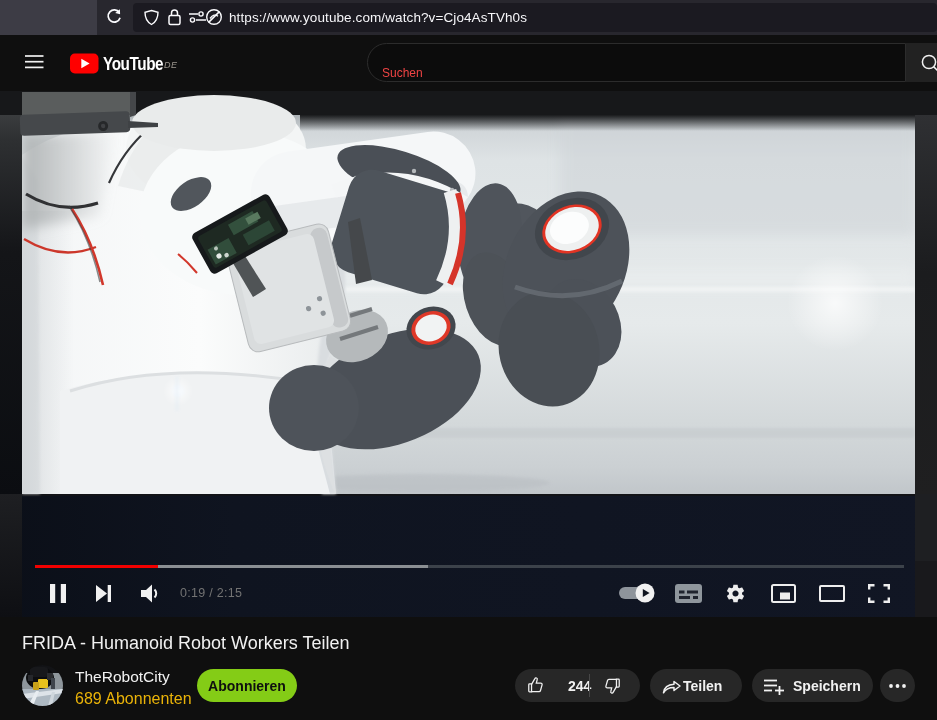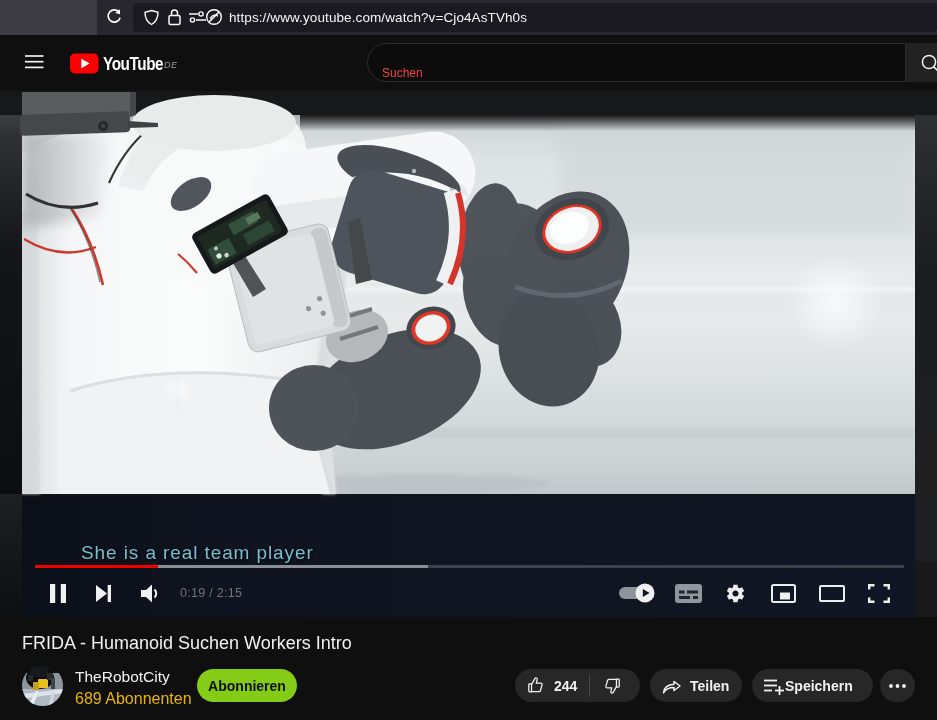--- a/index.html
+++ b/index.html
@@ -268,21 +268,20 @@
     </g>
     <path d="M128 30 L158 32 L158 36 L128 37 Z" fill="#3f4245"></path>
     <linearGradient id="lb" x1="0" y1="0" x2="0" y2="1">
       <stop offset="0" stop-color="#1e1f22"></stop>
         <stop offset="1" stop-color="#0e0f13"></stop>
       </linearGradient>
     <rect x="0" y="403" width="22" height="123" fill="url(#lb)"></rect>
     <rect x="915" y="403" width="22" height="123" fill="#1e1f22"></rect>
     <rect x="915" y="470" width="22" height="56" fill="#19191c"></rect>
   </svg>
-  <div id="caption">She is a real team player</div>
   <div class="pseg" style="left:35px;width:123px;background:#f10000"></div>
   <div class="pseg" style="left:158px;width:270px;background:#8b8f93"></div>
   <div class="pseg" style="left:428px;width:476px;background:#3c424a"></div>
 
   <svg class="abs" style="left:50px;top:493px" width="16" height="19" viewBox="0 0 16 19">
     <rect x="0" y="0" width="5.2" height="19" fill="#f1f1f1"></rect>
       <rect x="10.8" y="0" width="5.2" height="19" fill="#f1f1f1"></rect>
   </svg>
   <svg class="abs" style="left:96px;top:494px" width="15" height="17" viewBox="0 0 15 17">
     <path d="M0 0 L11 8.5 L0 17 Z" fill="#f1f1f1"></path>
@@ -319,21 +318,21 @@
   <svg class="abs" style="left:868px;top:493px" width="22" height="19" viewBox="0 0 22 19">
     <g stroke="#eeeeee" stroke-width="2.4" fill="none">
       <path d="M1.2 5.5 V1.2 H6.5"></path>
         <path d="M15.5 1.2 H20.8 V5.5"></path>
       <path d="M20.8 13.5 V17.8 H15.5"></path>
         <path d="M6.5 17.8 H1.2 V13.5"></path>
     </g>
   </svg>
 </div>
 
-<div id="title">FRIDA - Humanoid Suchen Workers Intro</div>
+<div id="title">FRIDA - Humanoid Robot Workers Teilen</div>
 <svg class="abs" style="left:22px;top:665px" width="41" height="41" viewBox="0 0 41 41">
   <defs>
       <clipPath id="avc">
         <circle cx="20.5" cy="20.5" r="20.5"></circle>
       </clipPath>
     </defs>
   <g clip-path="url(#avc)">
     <rect width="41" height="41" fill="#121316"></rect>
     <rect x="0" y="8" width="41" height="18" fill="#8e969c"></rect>
     <rect x="0" y="24" width="41" height="17" fill="#aeb9c2"></rect>
@@ -351,46 +350,46 @@
 </svg>
 <div id="chname">TheRobotCity</div>
 <div id="chsubs">689 Abonnenten</div>
 <div id="subbtn">Abonnieren</div>
 
 <div class="pill" style="left:515px;width:125px">
   <svg style="margin-left:11px" width="19" height="19" viewBox="0 0 24 24" fill="none" stroke="#f1f1f1" stroke-width="1.6">
     <path d="M7 10 v10 H4.5 a1 1 0 0 1 -1-1 v-8 a1 1 0 0 1 1-1 Z"></path>
     <path d="M7 10.5 L11.2 3.3 a1.6 1.6 0 0 1 2.9 1.4 L13 9 h5.6 a1.8 1.8 0 0 1 1.7 2.3 l-2 7 a1.9 1.9 0 0 1 -1.8 1.4 H7"></path>
   </svg>
-  <span style="margin-left:9px">244</span>
+  <span style="margin-left:23px">244</span>
   <div style="position:absolute;left:74px;top:5px;width:1px;height:23px;background:#474747"></div>
   <svg style="position:absolute;left:88px;top:7px" width="19" height="19" viewBox="0 0 24 24" fill="none" stroke="#f1f1f1" stroke-width="1.6">
     <g transform="rotate(180 12 12)">
       <path d="M7 10 v10 H4.5 a1 1 0 0 1 -1-1 v-8 a1 1 0 0 1 1-1 Z"></path>
       <path d="M7 10.5 L11.2 3.3 a1.6 1.6 0 0 1 2.9 1.4 L13 9 h5.6 a1.8 1.8 0 0 1 1.7 2.3 l-2 7 a1.9 1.9 0 0 1 -1.8 1.4 H7"></path>
     </g>
   </svg>
 </div>
 
 <div class="pill" style="left:650px;width:92px">
   <svg style="margin-left:12px" width="20" height="18" viewBox="0 0 20 18" fill="none" stroke="#f1f1f1" stroke-width="1.5">
     <path d="M12 4.5 L18 9 L12 13.5 V10.6 C6.5 10.6 3.3 12.6 1.5 15.8 C2.2 10.3 5 7.6 12 7.3 Z" stroke-linejoin="round"></path>
   </svg>
-  <span style="margin-left:8px">Teilen</span>
+  <span style="margin-left:1px">Teilen</span>
 </div>
 
 <div class="pill" style="left:752px;width:121px">
   <svg style="margin-left:12px" width="21" height="18" viewBox="0 0 21 18" stroke="#f1f1f1" stroke-width="1.8">
     <line x1="0" y1="3.5" x2="13" y2="3.5"></line>
       <line x1="0" y1="8.5" x2="13" y2="8.5"></line>
     <line x1="0" y1="13.5" x2="8" y2="13.5"></line>
     <line x1="11" y1="13.5" x2="20" y2="13.5"></line>
       <line x1="15.5" y1="9" x2="15.5" y2="18"></line>
   </svg>
-  <span style="">Speichern</span>
+  <span style="margin-left:8px">Speichern</span>
 </div>
 
 <div class="pill" style="left:880px;width:35px;justify-content:center">
   <svg width="17" height="4" viewBox="0 0 17 4">
     <circle cx="2" cy="2" r="1.9" fill="#f1f1f1"></circle>
       <circle cx="8.5" cy="2" r="1.9" fill="#f1f1f1"></circle>
       <circle cx="15" cy="2" r="1.9" fill="#f1f1f1"></circle>
   </svg>
 </div>
 

